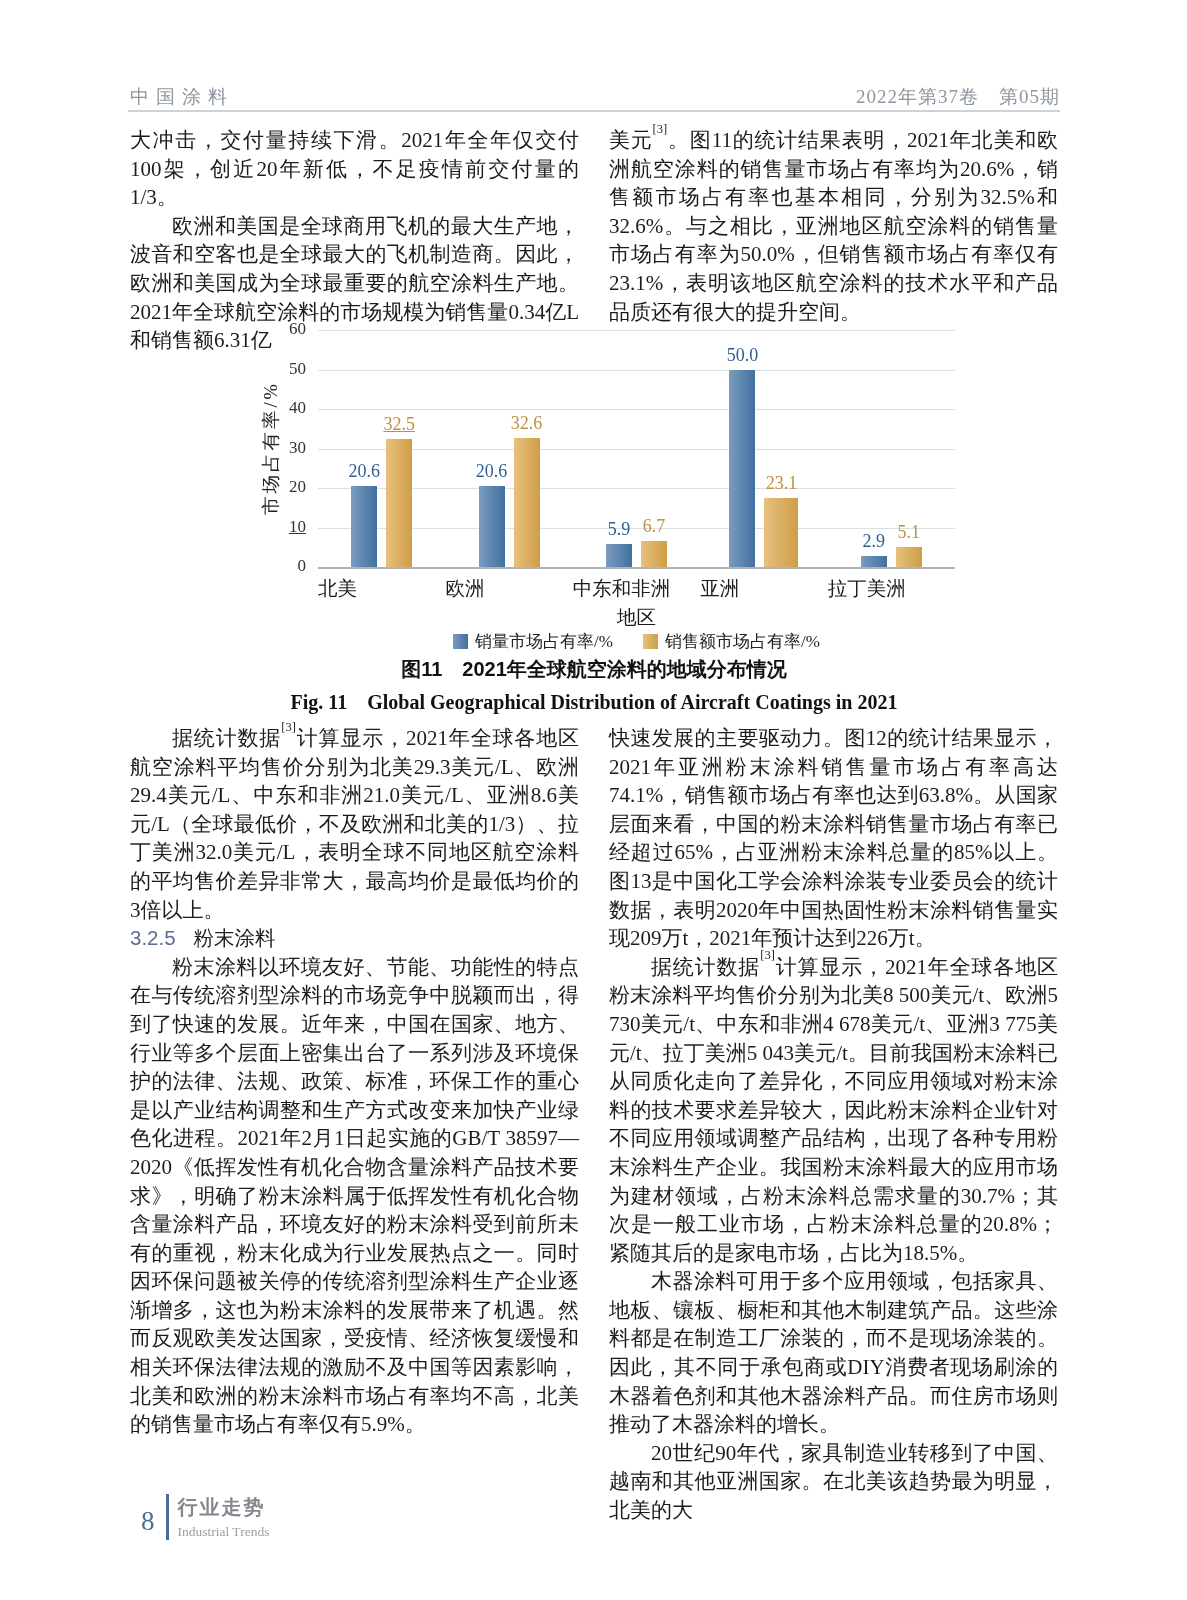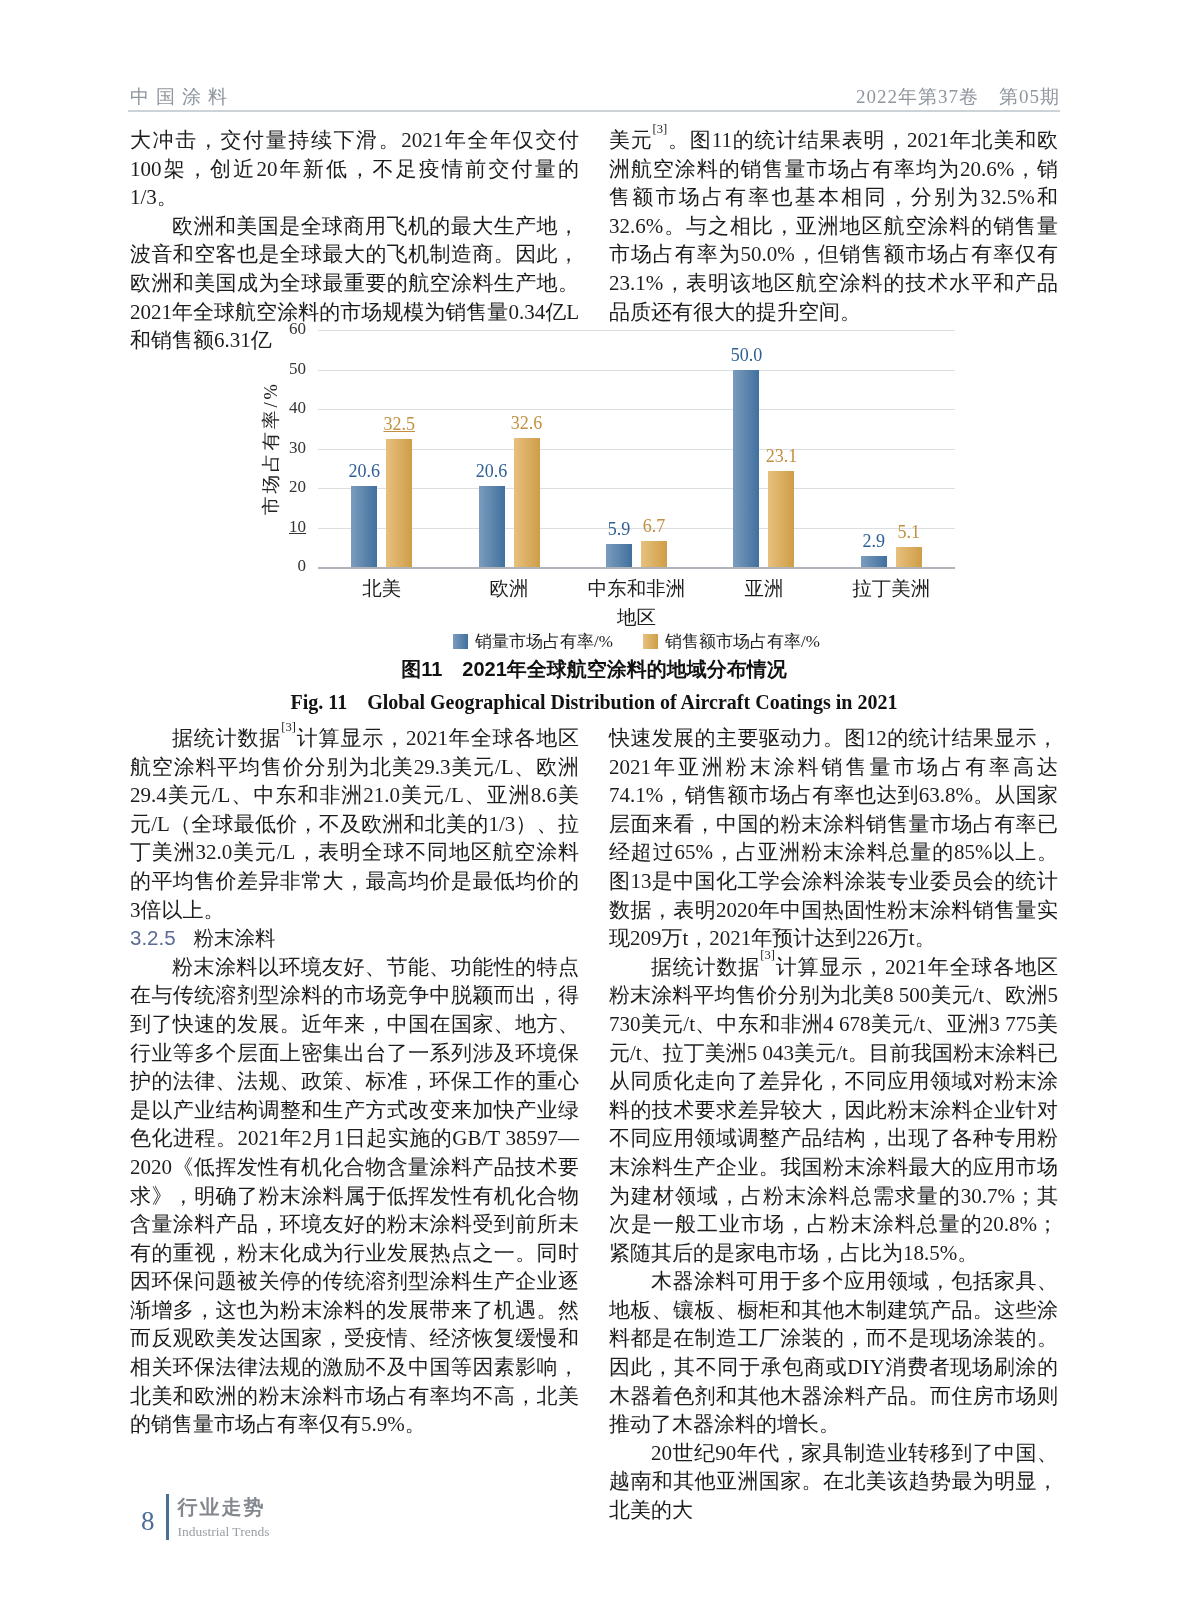--- a/index.html
+++ b/index.html
@@ -29,21 +29,21 @@
   .ytick{position:absolute;right:4px;font-size:17px;color:#333;}
   .chart-plot{position:absolute;left:188px;top:14px;width:637px;height:237px;
       border-bottom:2px solid #aeb4ba;}
   .gridline{position:absolute;left:0;width:100%;height:1px;background:#dcdfe2;}
   .chart-bars{position:absolute;left:188px;top:14px;width:637px;height:237px;display:flex;}
   .bar-group{flex:1;display:flex;align-items:flex-end;justify-content:center;gap:9px;}
   .bar{position:relative;width:26px;}
   .bar-label{position:absolute;bottom:100%;left:50%;transform:translateX(-50%);
       margin-bottom:4px;font-size:18px;white-space:nowrap;}
   .chart-cats{position:absolute;left:188px;top:259px;width:637px;display:flex;}
-  .chart-cat{flex:1;text-align:center;font-size:19.5px;color:#1c1c1c;}
+  .chart-cat{flex:1;text-align:left;font-size:19.5px;color:#1c1c1c;}
   .chart-xlabel{position:absolute;left:188px;top:288px;width:637px;text-align:center;
       font-size:19.5px;color:#1c1c1c;}
   .chart-legend{position:absolute;left:188px;top:314px;width:637px;display:flex;
       justify-content:center;gap:30px;}
   .legend-item{display:flex;align-items:center;gap:7px;font-size:17px;color:#222;}
   .legend-swatch{width:15px;height:15px;display:inline-block;}
   figcaption{text-align:center;}
   .cap-cn{margin-top:10px;font-family:"Liberation Sans",sans-serif;font-weight:700;
       font-size:20px;color:#111;}
   .cap-en{margin-top:6px;font-family:"Liberation Serif",serif;font-weight:700;
@@ -117,21 +117,21 @@
               <span class="bar-label" style="color: rgb(45, 95, 148);">5.9</span>
             </div>
             <div class="bar" style="height: 26.465px; background: linear-gradient(to right, rgb(231, 193, 126), rgb(207, 157, 71));">
               <span class="bar-label" style="color: rgb(193, 143, 63);">6.7</span>
             </div>
           </div>
           <div class="bar-group">
             <div class="bar" style="height: 197.5px; background: linear-gradient(to right, rgb(123, 156, 189), rgb(65, 112, 159));">
               <span class="bar-label" style="color: rgb(45, 95, 148);">50.0</span>
             </div>
-            <div class="bar" style="height: 96px; background: linear-gradient(to right, rgb(231, 193, 126), rgb(207, 157, 71));">
+            <div class="bar" style="height: 69px; background: linear-gradient(to right, rgb(231, 193, 126), rgb(207, 157, 71)); padding-left: 8px;">
               <span class="bar-label" style="color: rgb(193, 143, 63);">23.1</span>
             </div>
           </div>
           <div class="bar-group">
             <div class="bar" style="height: 11.455px; background: linear-gradient(to right, rgb(123, 156, 189), rgb(65, 112, 159));">
               <span class="bar-label" style="color: rgb(45, 95, 148);">2.9</span>
             </div>
             <div class="bar" style="height: 20.145px; background: linear-gradient(to right, rgb(231, 193, 126), rgb(207, 157, 71));">
               <span class="bar-label" style="color: rgb(193, 143, 63);">5.1</span>
             </div>

